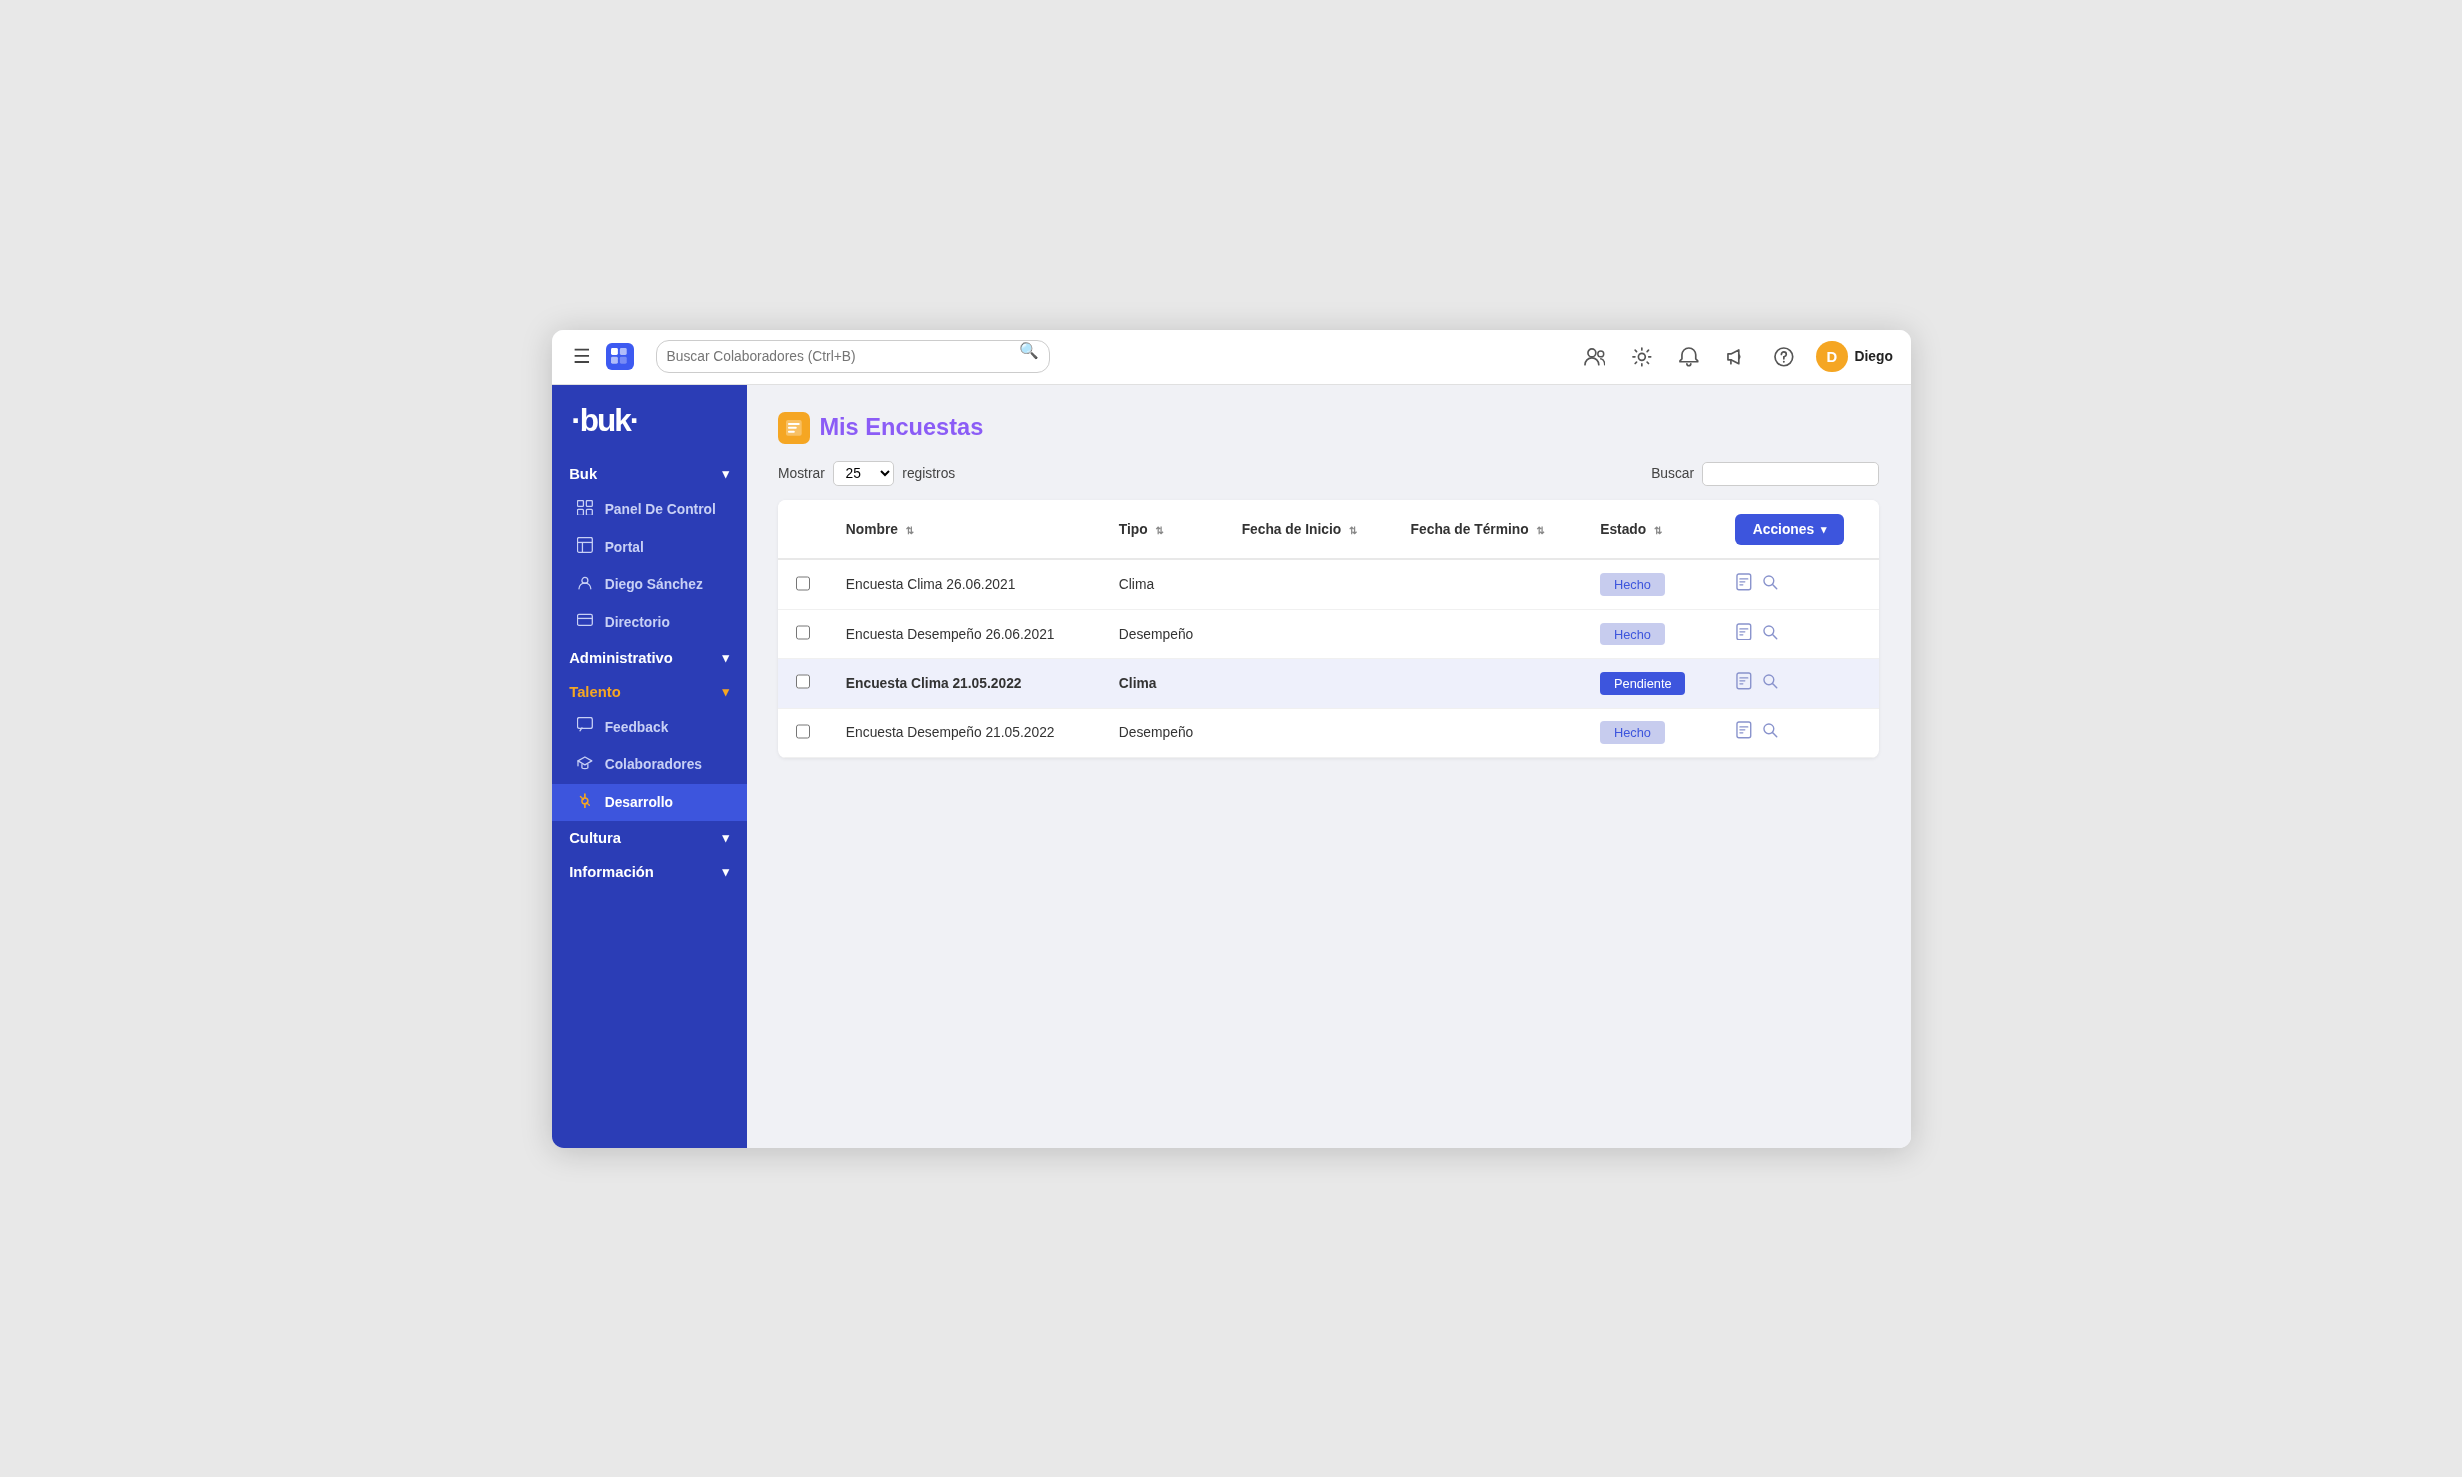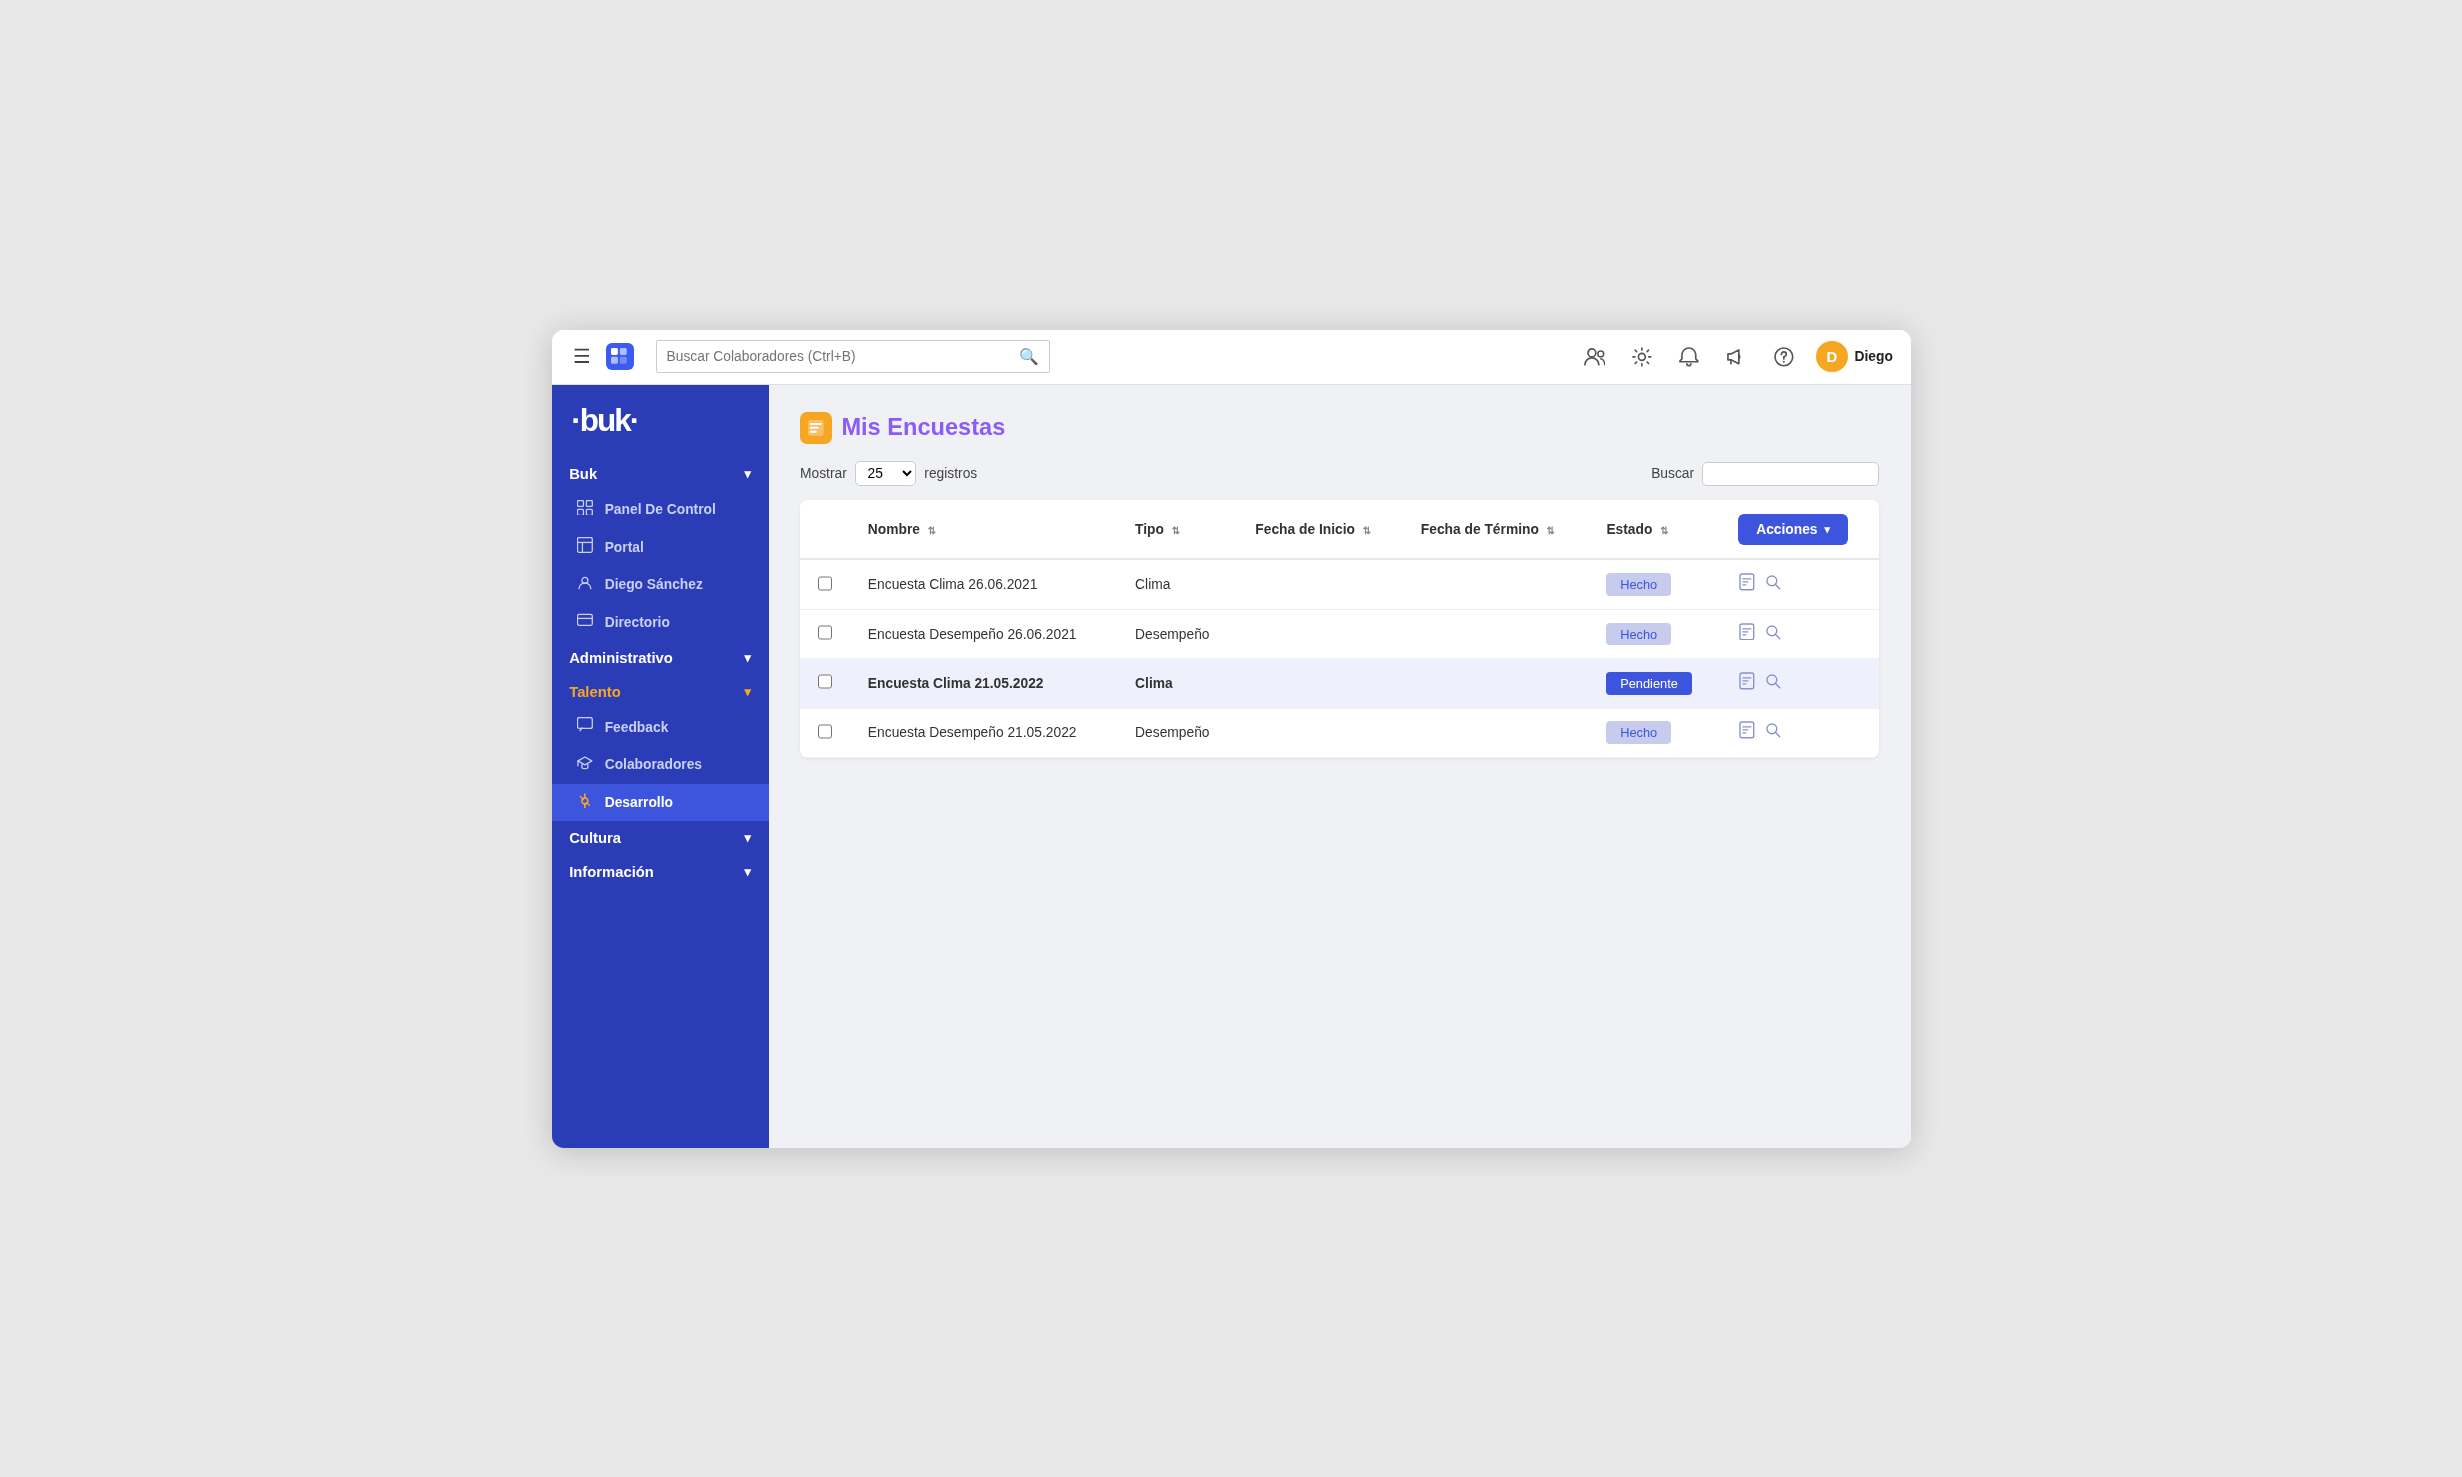--- a/index.html
+++ b/index.html
@@ -43,23 +43,22 @@
       justify-content: center;
       color: #fff;
       font-size: 13.8px;
       font-weight: bold;
     }
     .topbar-search-wrap {
       flex: 1;
       max-width: 394px;
       margin-left: 9.9px;
       display: flex;
-      align-items: center;
       border: 1px solid #ccc;
-      border-radius: 2px;
+      border-radius: 13px;
       padding: 0 9.9px;
       background: #fff;
       height: 33px;
     }
     .topbar-search-input {
       border: none;
       outline: none;
       font-size: 13.8px;
       color: #888;
       flex: 1;
@@ -105,21 +104,21 @@
 
     
     .app-body {
       display: flex;
       flex: 1;
       overflow: hidden;
     }
 
     
     .sidebar {
-      width: 217px;
+      width: 195px;
       background: #2b3db6;
       color: #fff;
       display: flex;
       flex-direction: column;
       padding: 17.7px 0 11.8px 0;
       flex-shrink: 0;
       overflow-y: auto;
     }
     .sidebar-logo {
       padding: 0 19.7px 17.7px 19.7px;

